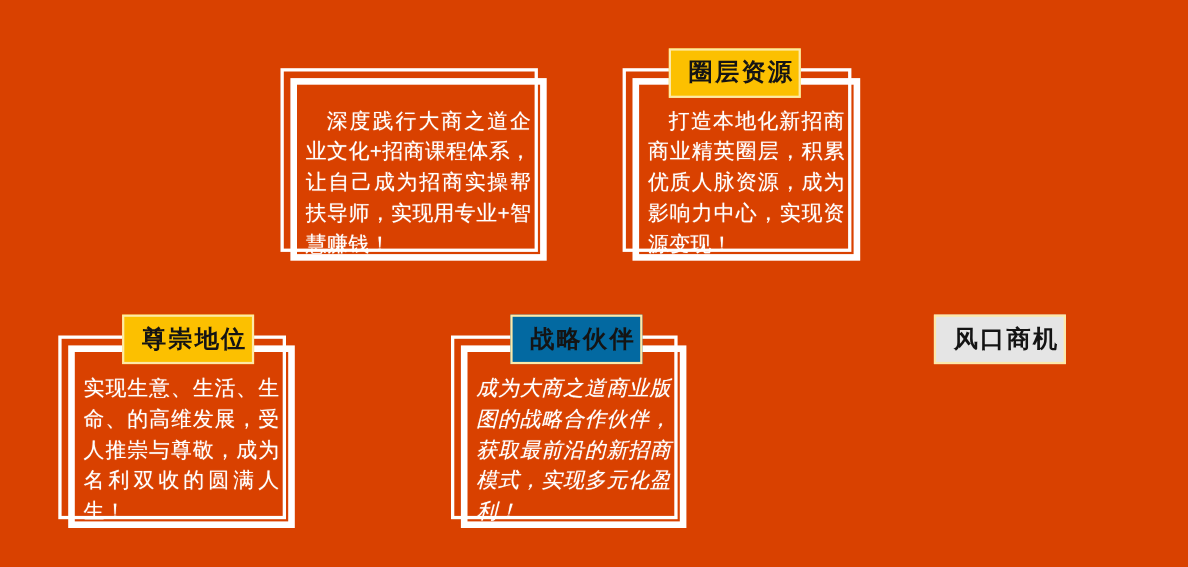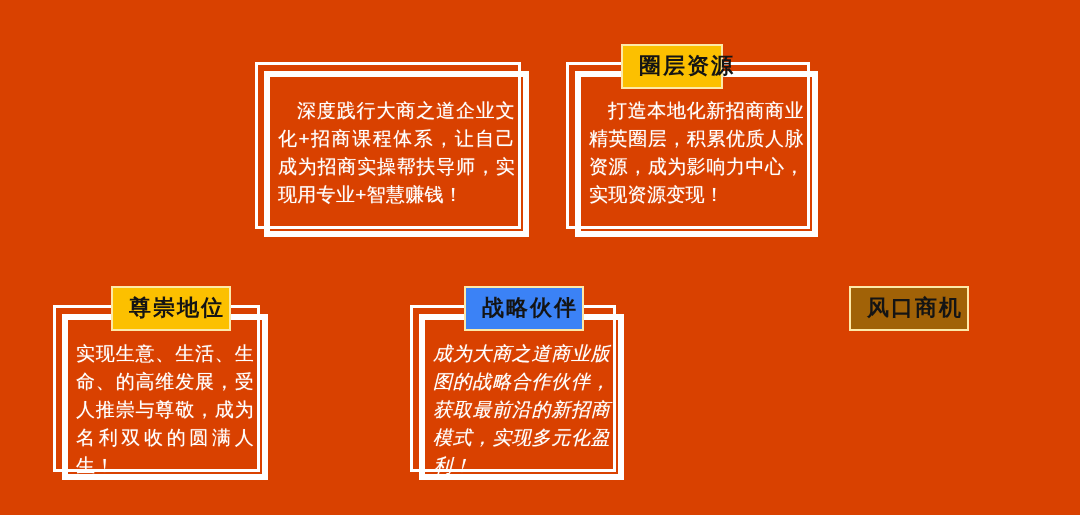--- a/index.html
+++ b/index.html
@@ -83,37 +83,37 @@
     line-height: 1;
     padding: 9px 16px 10px 16px;
     white-space: nowrap;
     z-index: 5;
   }
 </style>
 </head>
 <body style="background: rgb(217, 65, 0);">
 
 <div id="stage" style="width: 1080px; height: 515px; background: rgb(217, 65, 0);">
-    <div class="card" style="left: 255px; top: 62px; width: 274px; height: 175px;">
+    <div class="card" style="left: 255px; top: 62px; width: 242px; height: 175px;">
       <div class="card-outer" style="border-color: rgb(255, 255, 255);"></div>
       <div class="card-inner" style="border-color: rgb(255, 255, 255);"></div>
       <div class="card-body indent" style="color: rgb(255, 255, 255);">深度践行大商之道企业文化+招商课程体系，让自己成为招商实操帮扶导师，实现用专业+智慧赚钱！</div>
     </div>
-    <div class="card" style="left: 566px; top: 62px; width: 252px; height: 175px;">
+    <div class="card" style="left: 566px; top: 62px; width: 216px; height: 175px;">
       <div class="card-outer" style="border-color: rgb(255, 255, 255);"></div>
       <div class="card-inner" style="border-color: rgb(255, 255, 255);"></div>
       <div class="card-body indent" style="color: rgb(255, 255, 255);">打造本地化新招商商业精英圈层，积累优质人脉资源，成为影响力中心，实现资源变现！</div>
     </div>
-    <div class="badge" style="left: 621px; top: 44px; width: 102px; background: rgb(252, 192, 0); border-color: rgb(253, 233, 168); color: rgb(20, 20, 20);">圈层资源</div>
+    <div class="badge" style="left: 608px; top: 44px; width: 120px; background: rgb(252, 192, 0); border-color: rgb(253, 233, 168); color: rgb(20, 20, 20);">圈层资源</div>
     <div class="card" style="left: 53px; top: 305px; width: 215px; height: 175px;">
       <div class="card-outer" style="border-color: rgb(255, 255, 255);"></div>
       <div class="card-inner" style="border-color: rgb(255, 255, 255);"></div>
       <div class="card-body" style="color: rgb(255, 255, 255);">实现生意、生活、生命、的高维发展，受人推崇与尊敬，成为名利双收的圆满人生！</div>
     </div>
     <div class="badge" style="left: 111px; top: 286px; width: 120px; background: rgb(252, 192, 0); border-color: rgb(253, 233, 168); color: rgb(20, 20, 20);">尊崇地位</div>
     <div class="card" style="left: 410px; top: 305px; width: 214px; height: 175px; font-style: italic;">
       <div class="card-outer" style="border-color: rgb(255, 255, 255);"></div>
       <div class="card-inner" style="border-color: rgb(255, 255, 255);"></div>
       <div class="card-body" style="color: rgb(255, 255, 255);">成为大商之道商业版图的战略合作伙伴，获取最前沿的新招商模式，实现多元化盈利！</div>
     </div>
-    <div class="badge" style="left: 464px; top: 286px; width: 120px; background: #3b82f6; border-color: rgb(253, 233, 168); color: rgb(20, 20, 20);">战略伙伴</div>
-    <div class="badge" style="left: 849px; top: 286px; width: 120px; background: #a16207; border-color: rgb(253, 233, 168); color: rgb(20, 20, 20);">风口商机</div>
+    <div class="badge" style="left: 464px; top: 286px; width: 120px; background: #0369a1; border-color: rgb(253, 233, 168); color: rgb(20, 20, 20);">战略伙伴</div>
+    <div class="badge" style="left: 849px; top: 286px; width: 120px; background: #e5e5e5; border-color: rgb(253, 233, 168); color: rgb(20, 20, 20);">风口商机</div>
   </div>
 
 </body></html>

